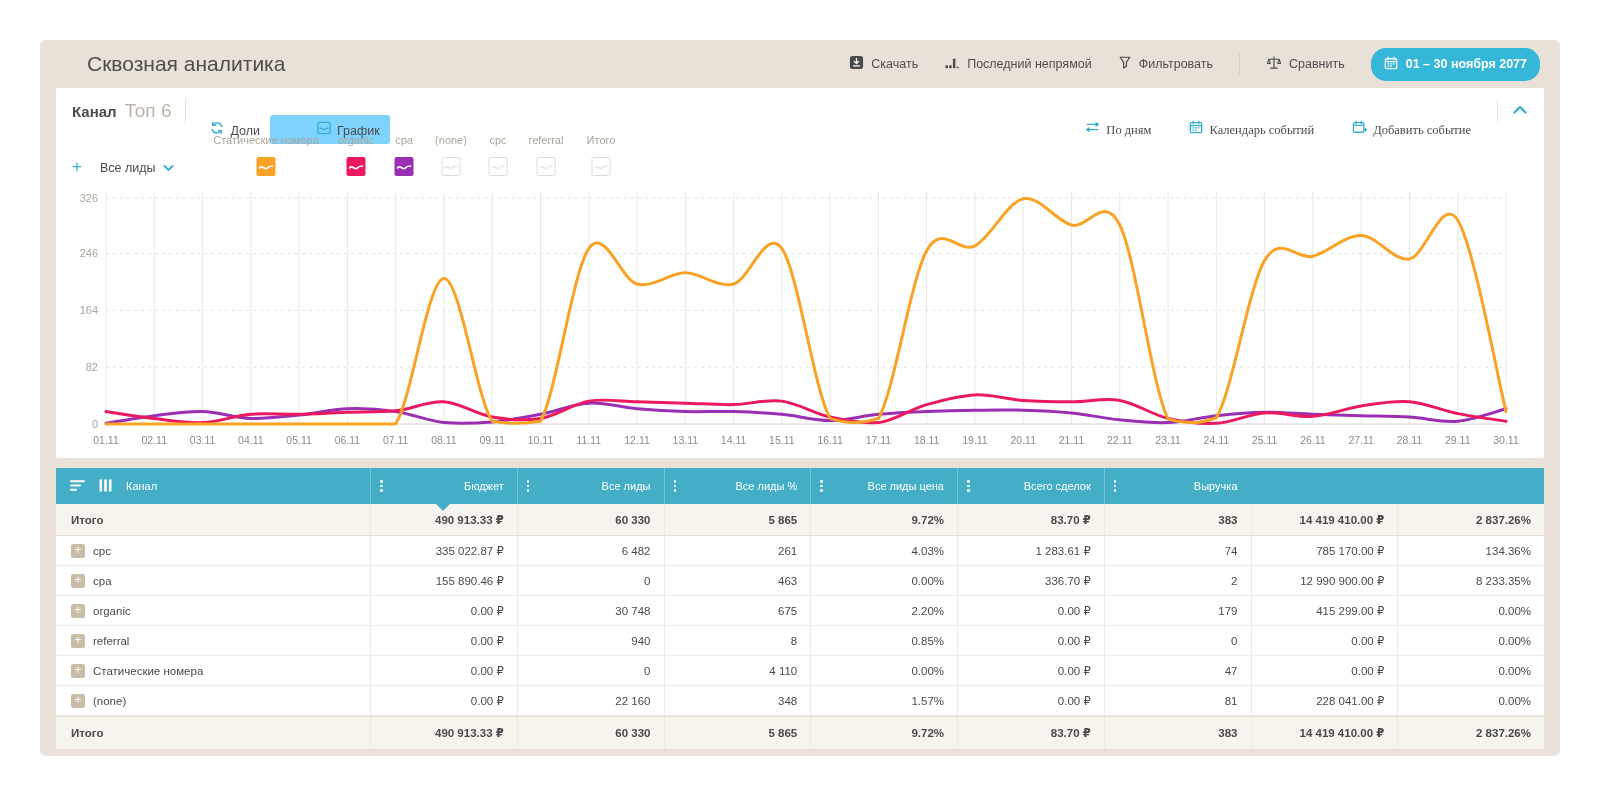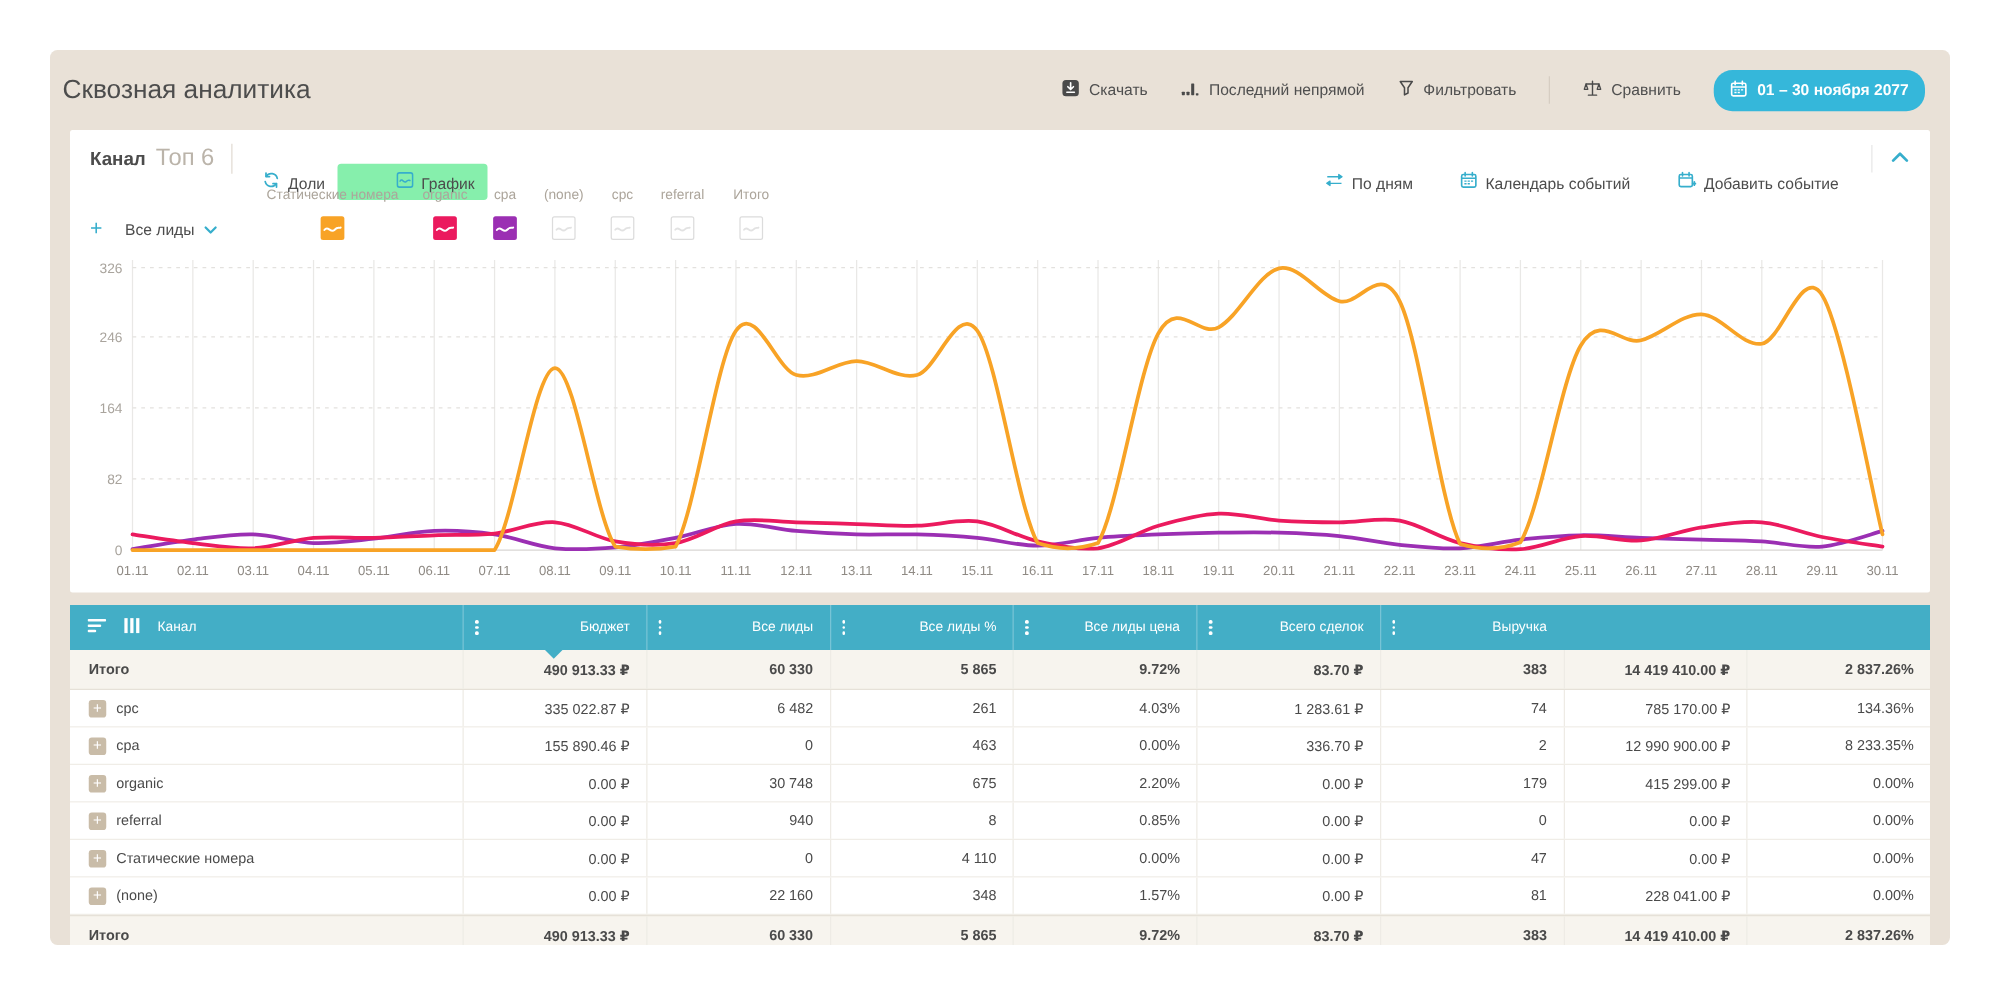--- a/index.html
+++ b/index.html
@@ -1,36 +1,36 @@
 <!DOCTYPE html>
 <html><head>
 <meta charset="utf-8">
 <style>
   * { margin:0; padding:0; box-sizing:border-box; }
   html,body { width:1600px; height:796px; background:#fff; font-family:"Liberation Sans","DejaVu Sans",sans-serif; overflow:hidden; }
   .panel { position:absolute; left:40px; top:40px; width:1520px; height:716px; background:#E9E1D7; border-radius:6px; overflow:hidden; }
 
   
-  .page-header { height:64px; display:flex; align-items:center; justify-content:space-between; padding:0 20px 0 10px; }
+  .page-header { height:48px; display:flex; align-items:center; justify-content:space-between; padding:0 20px 0 10px;margin-left:37px; }
   .page-title { font-size:21px; font-weight:400; color:#4D4D4D; }
   .header-actions { display:flex; align-items:center; gap:26px; }
   .hbtn { display:flex; align-items:center; gap:7px; background:none; border:none; font-family:inherit; font-size:12.5px; color:#4F4F4F; cursor:pointer; }
   .vdiv { width:1px; height:22px; background:#D6CDC2; }
   .date-btn { display:flex; align-items:center; gap:8px; background:#35B7DA; color:#fff; border:none; border-radius:15px; font-family:inherit; font-size:12.5px; font-weight:700; padding:8px 13px; cursor:pointer; }
 
   
   .card { margin:0 16px; background:#fff; border-radius:2px; padding-bottom:4px; }
   .card-toolbar { height:46px; display:flex; align-items:center; justify-content:space-between; padding:0 16px; }
   .ct-left, .ct-right { display:flex; align-items:center; }
   .dim-label { font-size:15px; font-weight:700; color:#4C4C4C; }
   .dim-top { font-size:19px; color:#BBB4AA; margin-left:8px; }
   .vdiv2 { width:1px; height:24px; background:#E2DCD3; margin:0 14px; }
   .chip { display:flex; align-items:flex-end; gap:6px; background:none; border:none; font-family:inherit; font-size:12.5px; color:#4C4C4C; padding:6px 10px; border-radius:3px; cursor:pointer;margin-top:36px; }
-  .chip.active { background:#86efac;padding-left:47px; }
-  .ct-right .chip { margin-left:18px; }
+  .chip.active { background:#7dd3fc;padding-left:47px; }
+  .ct-right .chip { margin-left:18px;font-family:Liberation Serif, serif; }
   .vdiv3 { width:1px; height:22px; background:#E8E8E8; margin-left:16px; }
   .chev-btn { background:none; border:none; cursor:pointer; margin-left:14px; display:flex; align-items:center; }
 
   
   .legend-head { position:relative; height:20px; }
   .legend-head span { position:absolute; transform:translateX(-50%); font-size:11px; color:#ACA59B; white-space:nowrap; }
   .legend-row { position:relative; height:32px; }
   .add-metric { position:absolute; left:16px; top:4px; background:none; border:none; color:#36AECC; font-size:17px; line-height:17px; cursor:pointer; font-family:inherit; }
   .metric-dd { position:absolute; left:44px; top:7px; display:flex; align-items:center; gap:7px; background:none; border:none; font-family:inherit; font-size:12.5px; color:#4C4C4C; cursor:pointer; }
   .swatch { position:absolute; top:3px; width:19px; height:19px; border-radius:2px; transform:translateX(-50%); cursor:pointer; }

